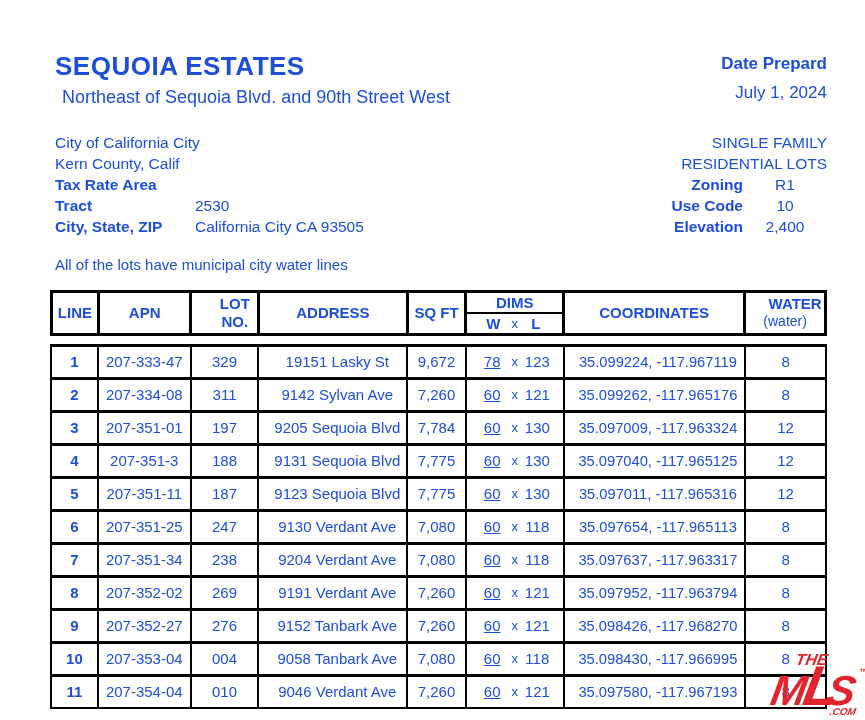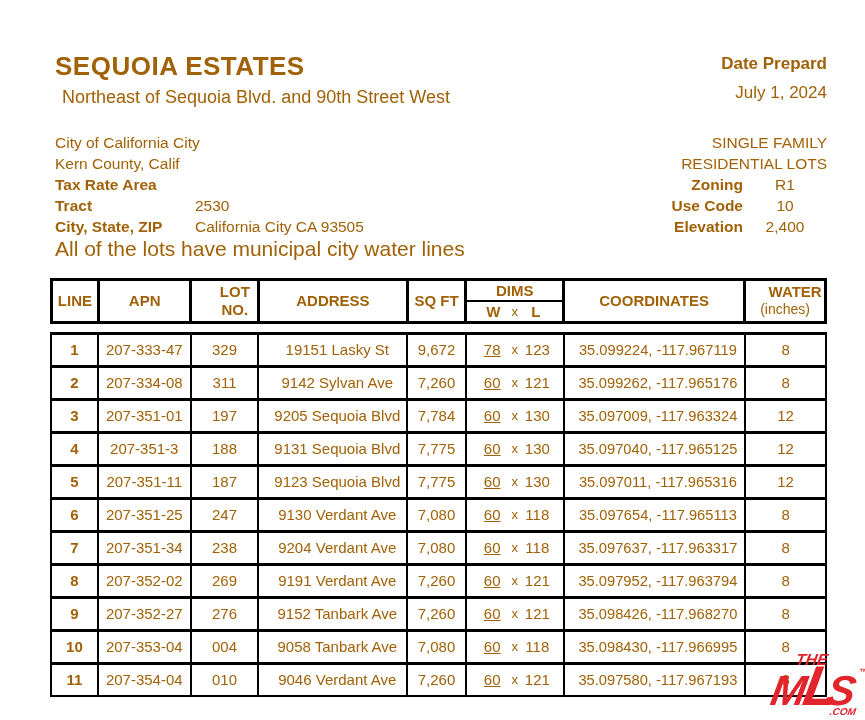--- a/index.html
+++ b/index.html
@@ -2,21 +2,21 @@
 <html><head>
 <meta charset="utf-8">
 <style>
   * { margin: 0; padding: 0; box-sizing: border-box; }
   html, body { background: #ffffff; }
   .page {
     position: relative;
     width: 865px;
     height: 720px;
     background: #ffffff;
-    color: #a16207;
+    color: #1d4ed8;
     font-family: "Liberation Sans", sans-serif;
     overflow: hidden;
   }
   .inner { padding: 52px 38px 0 50px; }
 
   
   .doc-header { position: relative; padding-left: 5px; }
   .doc-title { font-size: 26px; font-weight: bold; letter-spacing: 0.5px; line-height: 1.1; }
   .doc-subtitle { font-size: 18px; margin-top: 6px; padding-left: 7px; }
   .date-block { position: absolute; top: 2px; right: 0; text-align: right; }
@@ -26,21 +26,21 @@
   
   .info-row { display: flex; justify-content: space-between; margin-top: 24px; padding-left: 5px; }
   .info-left { font-size: 15.5px; line-height: 21px; }
   .kv { display: grid; grid-template-columns: 140px auto; }
   .kv .k { font-weight: bold; }
   .info-right { text-align: right; font-size: 15.5px; line-height: 21px; }
   .kv-r { display: grid; grid-template-columns: auto 84px; justify-content: end; }
   .kv-r .k { font-weight: bold; text-align: right; }
   .kv-r .v { text-align: center; }
 
-  .note { padding-left: 5px; font-size: 21px; }
+  .note { margin-top: 19px; padding-left: 5px; font-size: 15px; }
 
   
   .tbl { width: 100%; border-collapse: collapse; table-layout: fixed; }
   .tbl-header { margin-top: 17px; }
   .tbl-body { margin-top: 8px; }
 
   .tbl-header th {
     border: 3px solid #000;
     font-size: 15px;
     font-weight: bold;
@@ -158,21 +158,21 @@
           <div class="dims-top">DIMS</div>
           <div class="dims-sub">
             <span class="dw">W</span>
             <span class="dx">x</span>
             <span class="dl">L</span>
           </div>
         </th>
         <th>COORDINATES</th>
         <th>
           <span class="th-sub">WATER</span>
-          <span class="th-sub-light">(inches)</span>
+          <span class="th-sub-light">(water)</span>
         </th>
       </tr>
     </tbody>
       </table>
 
     <table class="tbl tbl-body">
       <colgroup>
         <col style="width:6.05%">
           <col style="width:11.97%">
           <col style="width:8.75%">

